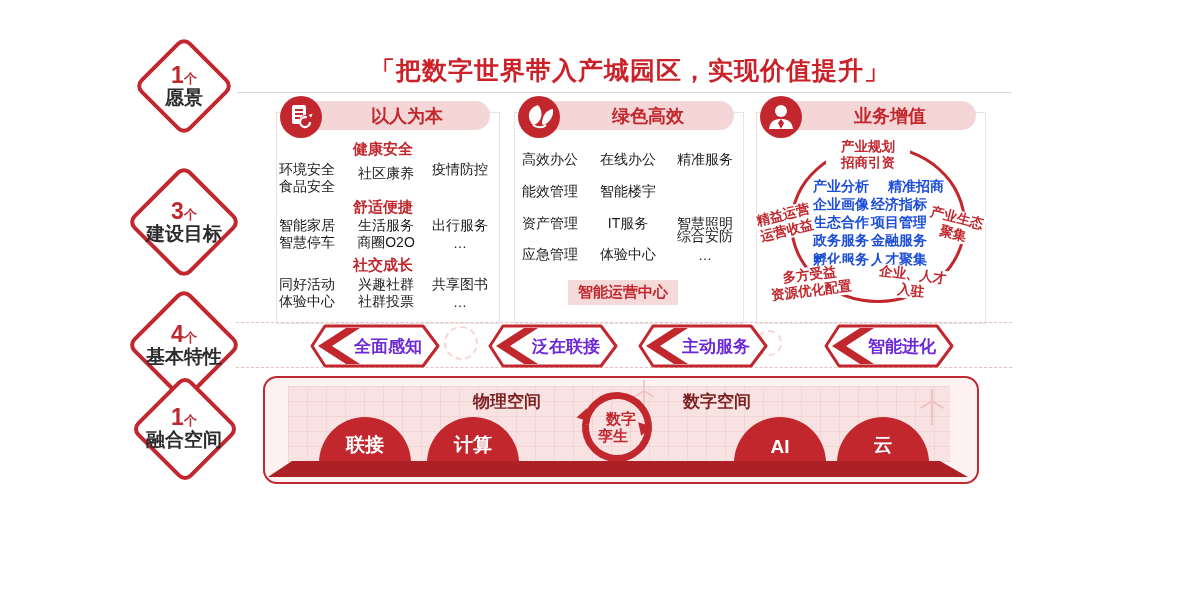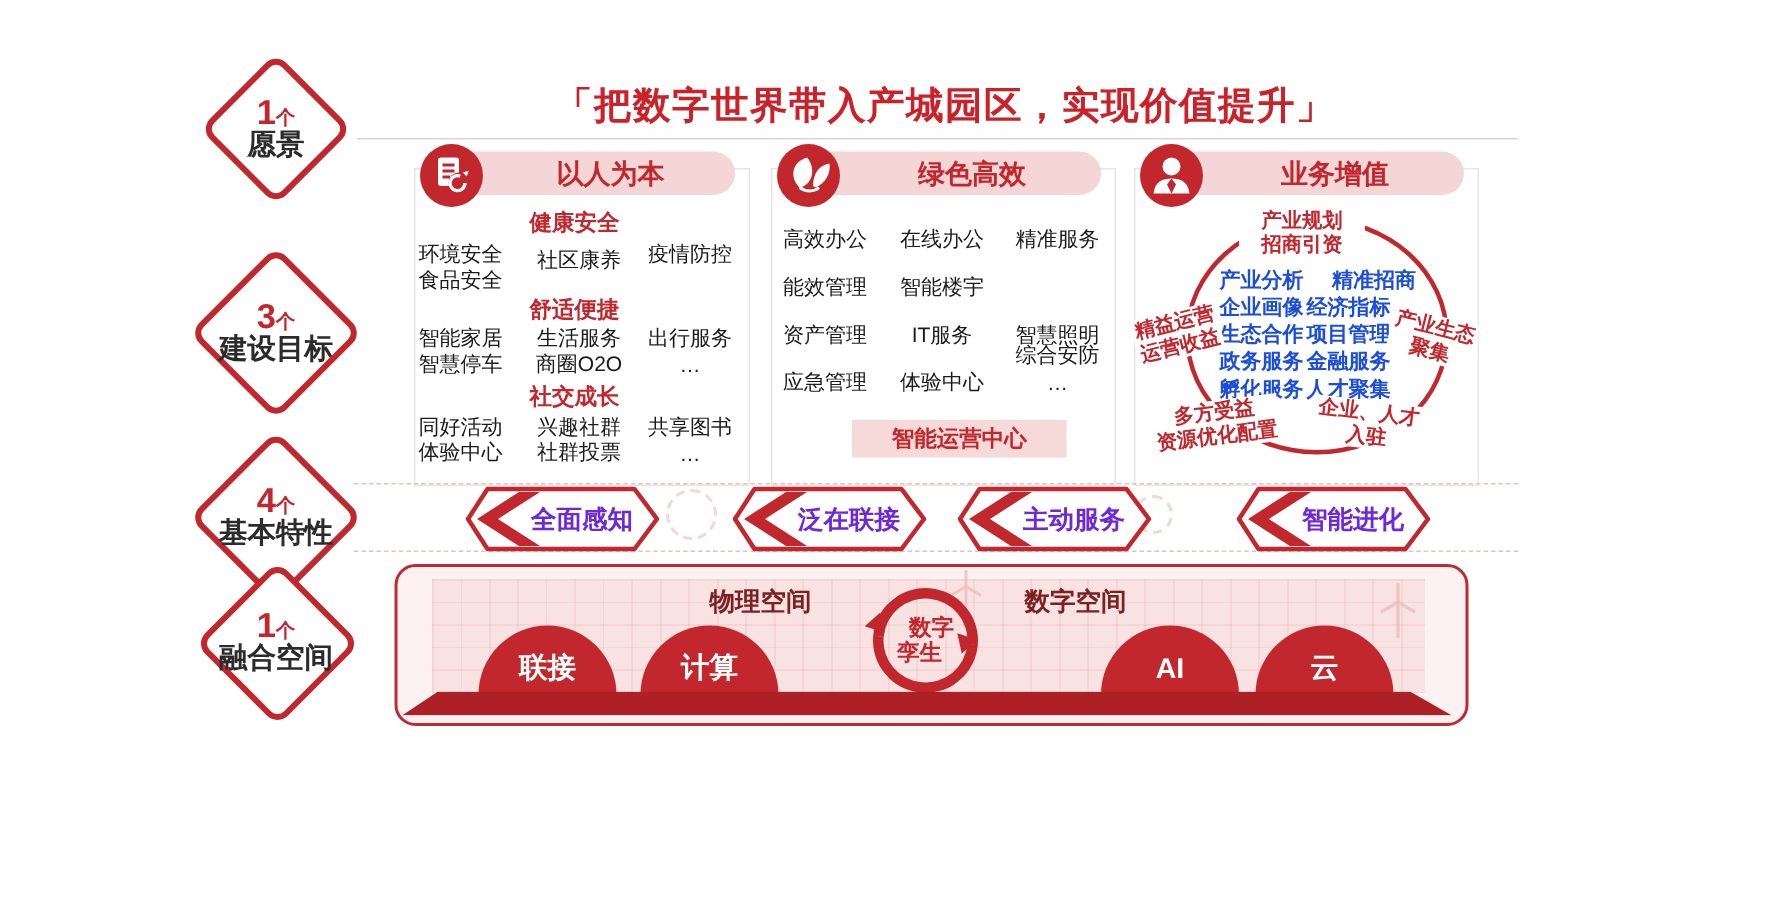--- a/index.html
+++ b/index.html
@@ -148,21 +148,21 @@
   <div class="ctr item" style="left:705px;top:160px;">精准服务</div>
   <div class="ctr item" style="left:550px;top:192px;">能效管理</div>
   <div class="ctr item" style="left:628px;top:192px;">智能楼宇</div>
   <div class="ctr item" style="left:705px;top:192px;margin-top:45px;">综合安防</div>
   <div class="ctr item" style="left:550px;top:224px;">资产管理</div>
   <div class="ctr item" style="left:628px;top:224px;">IT服务</div>
   <div class="ctr item" style="left:705px;top:224px;">智慧照明</div>
   <div class="ctr item" style="left:550px;top:255px;">应急管理</div>
   <div class="ctr item" style="left:628px;top:255px;">体验中心</div>
   <div class="ctr item" style="left:705px;top:255px;">…</div>
-  <div class="badge" style="left:568px;top:280px;width:143px;height:25px;">智能运营中心</div>
+  <div class="badge" style="left:568px;top:280px;width:110px;height:25px;">智能运营中心</div>
 
   <div class="pill" style="left:778px;top:101px;width:198px;">
     <span>业务增值</span>
   </div>
   <div class="iconcircle" style="left:760px;top:96px;">
     <svg width="42" height="42" viewBox="0 0 42 42">
       <circle cx="21" cy="15" r="6" fill="#fff"></circle>
       <path d="M9,33 C10,25 15,23 21,23 C27,23 32,25 33,33 Z" fill="#fff"></path>
       <path d="M21,23 l-3,4 l3,6 l3,-6 Z" fill="#c1272d"></path>
     </svg>

